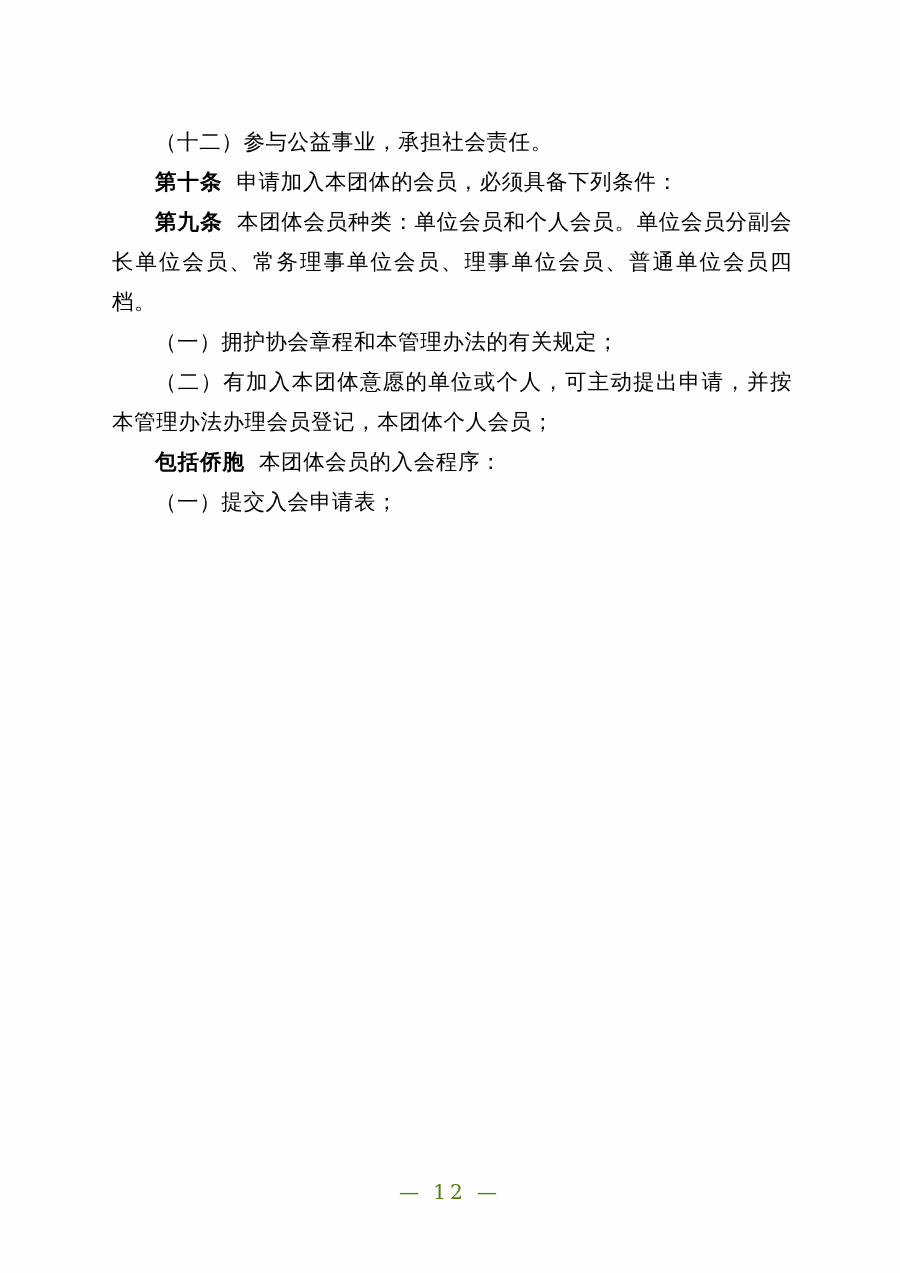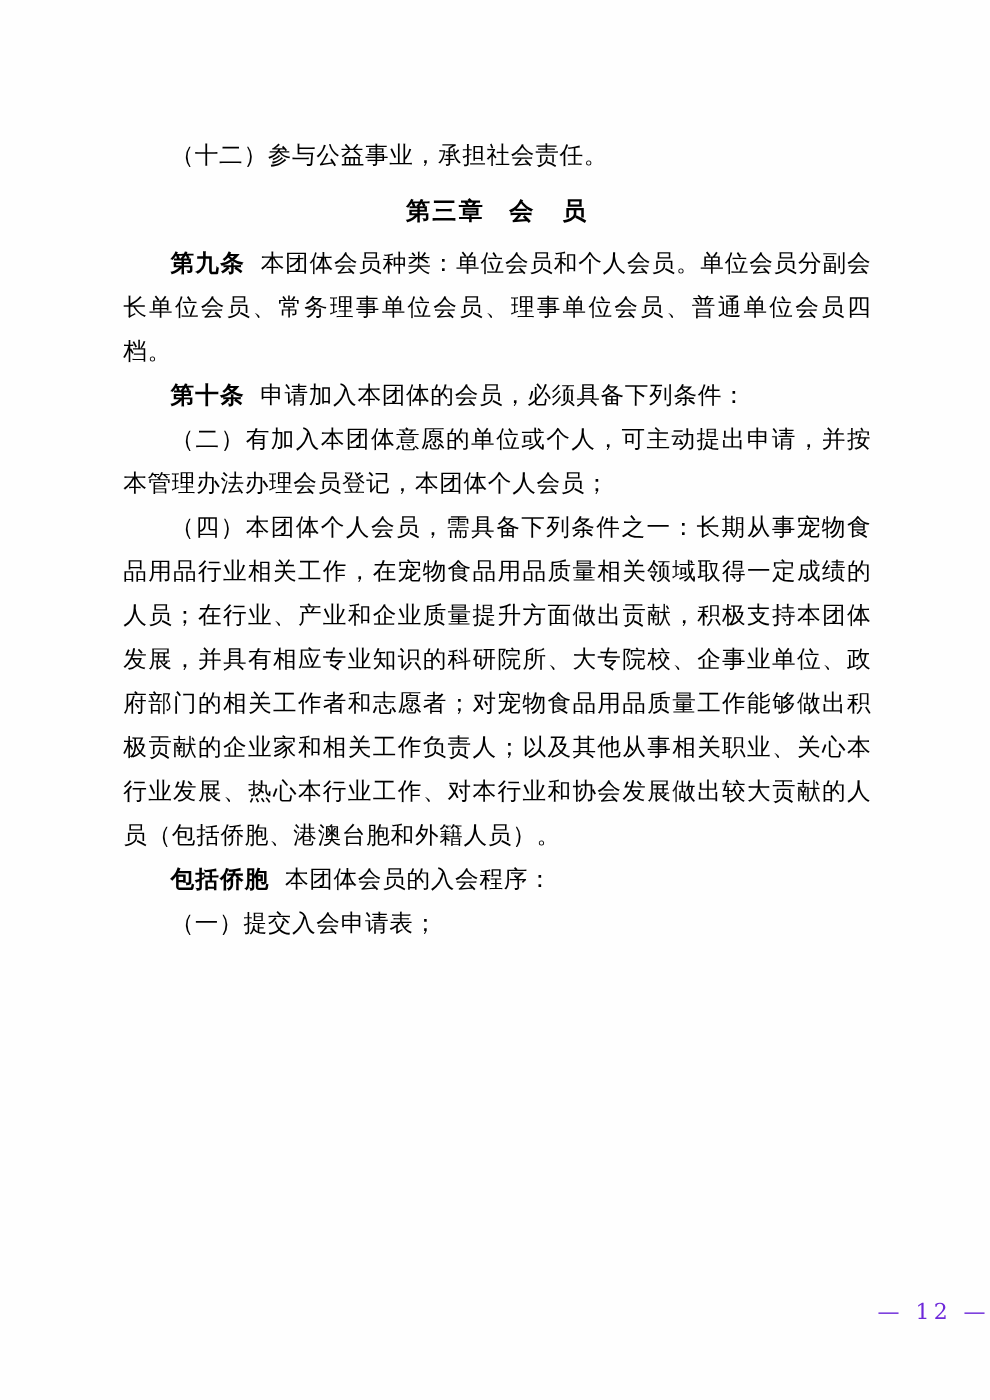--- a/index.html
+++ b/index.html
@@ -58,51 +58,48 @@
   }
   .art-gap {
     display: inline-block;
     width: 14px;
   }
   .footer {
     position: absolute;
     left: 0;
     top: 1180px;
     width: 900px;
-    text-align: right;
+    text-align: center;
     font-size: 20px;
     letter-spacing: 4px;
-    color: #6d28d9;
+    color: #4d7c0f;
   }
 </style>
 </head>
 <body>
 
 <div class="page">
   <div class="content">
 
     <p class="para indent">（十二）参与公益事业，承担社会责任。</p>
 
-    <div class="chapter-title">
-      <span>第三章</span><span class="gap"></span><span>会　员</span>
-    </div>
+
+    <p class="para indent">
+      <span class="art-label">第十条</span><span class="art-gap"></span><span>申请加入本团体的会员，必须具备下列条件：</span>
+    </p>
 
     <p class="para indent">
       <span class="art-label">第九条</span><span class="art-gap"></span><span>本团体会员种类：单位会员和个人会员。单位会员分副会长单位会员、常务理事单位会员、理事单位会员、普通单位会员四档。</span>
     </p>
 
-    <p class="para indent">
-      <span class="art-label">第十条</span><span class="art-gap"></span><span>申请加入本团体的会员，必须具备下列条件：</span>
-    </p>
-
+    <p class="para indent">（一）拥护协会章程和本管理办法的有关规定；</p>
 
     <p class="para indent">（二）有加入本团体意愿的单位或个人，可主动提出申请，并按本管理办法办理会员登记，本团体个人会员；</p>
 
 
-    <p class="para indent">（四）本团体个人会员，需具备下列条件之一：长期从事宠物食品用品行业相关工作，在宠物食品用品质量相关领域取得一定成绩的人员；在行业、产业和企业质量提升方面做出贡献，积极支持本团体发展，并具有相应专业知识的科研院所、大专院校、企事业单位、政府部门的相关工作者和志愿者；对宠物食品用品质量工作能够做出积极贡献的企业家和相关工作负责人；以及其他从事相关职业、关心本行业发展、热心本行业工作、对本行业和协会发展做出较大贡献的人员（包括侨胞、港澳台胞和外籍人员）。</p>
 
     <p class="para indent">
       <span class="art-label">包括侨胞</span><span class="art-gap"></span><span>本团体会员的入会程序：</span>
     </p>
 
     <p class="para indent">（一）提交入会申请表；</p>
 
 
   </div>
 

